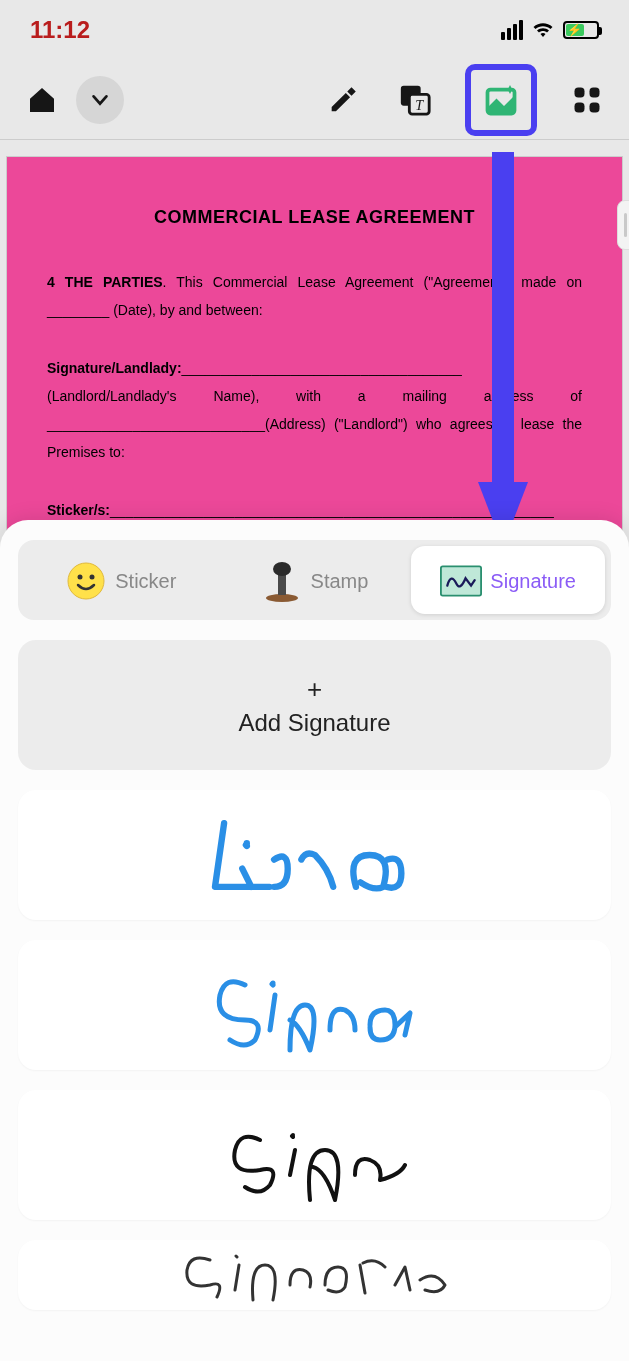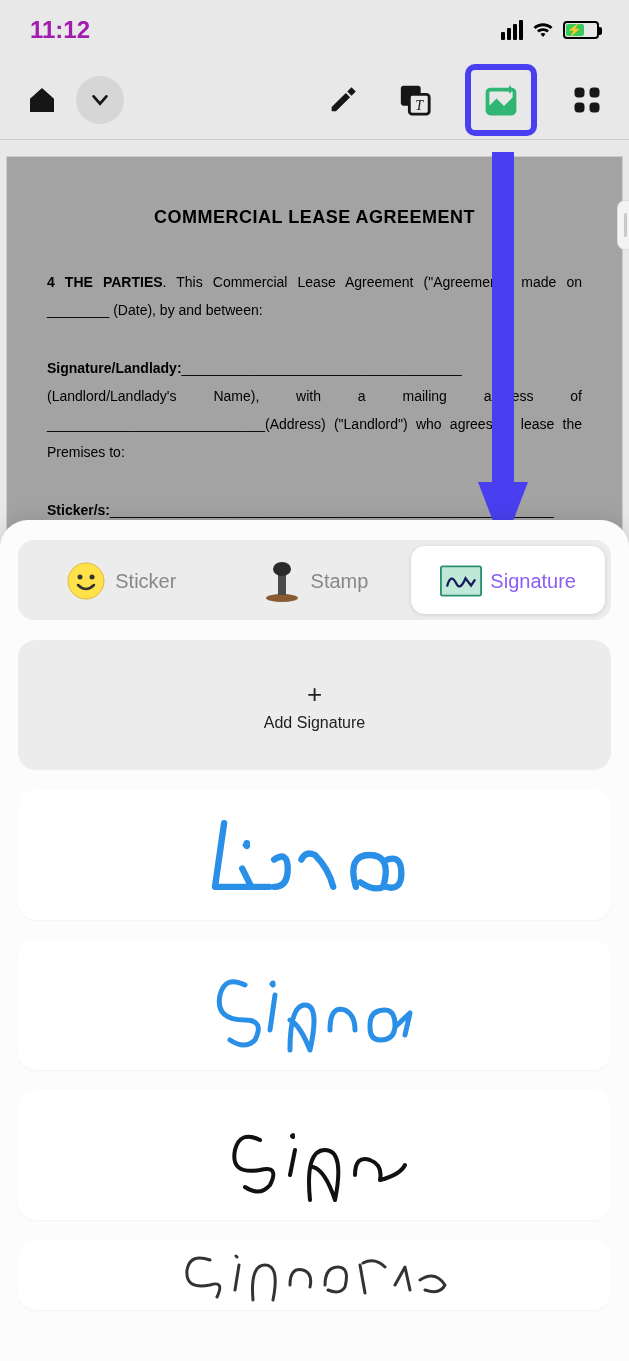--- a/index.html
+++ b/index.html
@@ -1,62 +1,62 @@
 <!DOCTYPE html>
 <html><head>
 <meta charset="utf-8">
 <style>
 * { margin: 0; padding: 0; box-sizing: border-box; }
 body { width: 629px; height: 1361px; background: #e8e8e8; font-family: -apple-system, Helvetica, Arial, sans-serif; overflow: hidden; position: relative; }
 
 
 .status-bar { height: 60px; display: flex; align-items: center; justify-content: space-between; padding: 0 30px; }
-.status-time { font-size: 24px; font-weight: 700; color: #a21caf; text-align: center; }
+.status-time { font-size: 24px; font-weight: 700; color: #b91c1c; text-align: center; }
 .status-icons { display: flex; align-items: center; gap: 8px; }
 .sig-bars { display: flex; align-items: flex-end; gap: 2px; }
 .sig-bars span { width: 4px; background: #000; border-radius: 1px; }
 .sig-bars span:nth-child(1){height:8px}.sig-bars span:nth-child(2){height:12px}.sig-bars span:nth-child(3){height:16px}.sig-bars span:nth-child(4){height:20px}
 .wifi-ic svg { width: 24px; height: 20px; }
 .batt { width: 36px; height: 18px; border: 2px solid #000; border-radius: 4px; position: relative; display:flex; align-items:center; padding:1px; }
 .batt::after { content:''; position:absolute; right:-5px; top:4px; width:3px; height:8px; background:#000; border-radius:0 2px 2px 0; }
 .batt-fill { background:#3bc95e; height:100%; width:60%; border-radius:2px; position:relative; display:flex; align-items:center; justify-content:center; }
 .batt-bolt { color:#000; font-size:12px; font-weight:bold; }
 
 
 .toolbar { height: 80px; display: flex; align-items: center; padding: 0 20px; gap: 10px; border-bottom: 1px solid #ccc; }
 .tb-left { display:flex; align-items:center; gap:12px; }
 .tb-right { margin-left:auto; display:flex; align-items:center; gap:28px; }
 .tb-btn { width:44px; height:44px; display:flex; align-items:center; justify-content:center; cursor:pointer; }
 .tb-circle { width:48px; height:48px; border-radius:50%; background:#d6d6d6; display:flex; align-items:center; justify-content:center; }
 .hl-box { border: 6px solid #4a3ff0; border-radius: 10px; padding: 8px; width:72px; height:72px; display:flex; align-items:center; justify-content:center; }
 
 
 .doc-wrap { padding: 16px 6px 0; position:relative; }
-.doc { background:#a3a3a3; border:1px solid #ccc; margin:0 auto; padding: 50px 40px; font-family: Arial, sans-serif; color:#000; min-height:500px; }
+.doc { background:#ec4899; border:1px solid #ccc; margin:0 auto; padding: 50px 40px; font-family: Arial, sans-serif; color:#000; min-height:500px; }
 .doc-title { text-align:center; font-weight:bold; font-size:18px; letter-spacing:0.5px; margin-bottom:40px; }
 .doc-p { font-size:14px; line-height:2.0; text-align:justify; margin-bottom:30px; }
 .doc-p b { font-weight:bold; }
 .scroll-ind { position:absolute; right:-4px; top:60px; width:16px; height:50px; background:#f3f3f3; border-radius:8px 0 0 8px; border:1px solid #ddd; display:flex; align-items:center; justify-content:center;}
 .scroll-ind::after{content:''; width:3px; height:24px; background:#c9c9c9; border-radius:2px;}
 
 
 .arrow { position:absolute; left:473px; top:152px; width:60px; height:400px; pointer-events:none; }
 
 
 .sheet { position:absolute; left:0; right:0; top:520px; bottom:0; background:#fcfcfc; border-radius:28px 28px 0 0; box-shadow: 0 -2px 20px rgba(0,0,0,0.1); padding: 20px 18px; }
 .tabs { display:flex; background:#ececec; border-radius:16px; padding:6px; gap:0; }
 .tab { flex:1; display:flex; flex-direction:row; align-items:center; justify-content:center; gap:8px; padding:14px 0 12px; border-radius:14px; cursor:pointer; }
 .tab.active { background:#fff; box-shadow: 0 1px 4px rgba(0,0,0,0.12); }
 .tab-label { font-size:20px; color:#888; }
 .tab.active .tab-label { color:#8b5cf6; }
 .tab-ico { width:42px; height:42px; display:flex; align-items:center; justify-content:center; }
 
 .add-card { margin-top:20px; background:#ececec; border-radius:18px; height:130px; display:flex; flex-direction:column; align-items:center; justify-content:center; gap:4px; cursor:pointer; }
 .add-plus { font-size:26px; color:#222; font-weight:300; }
-.add-label { font-size:16px; color:#222; }
+.add-label { font-size:24px; color:#222; }
 
 .sig-card { margin-top:20px; background:#fff; border-radius:18px; height:130px; display:flex; align-items:center; justify-content:center; box-shadow: 0 1px 2px rgba(0,0,0,0.04); cursor:pointer; }
 .sig-card svg { max-height:100px; }
 </style>
 </head>
 <body>
 
 <div class="status-bar">
   <div class="status-time">11:12</div>
   <div class="status-icons">

